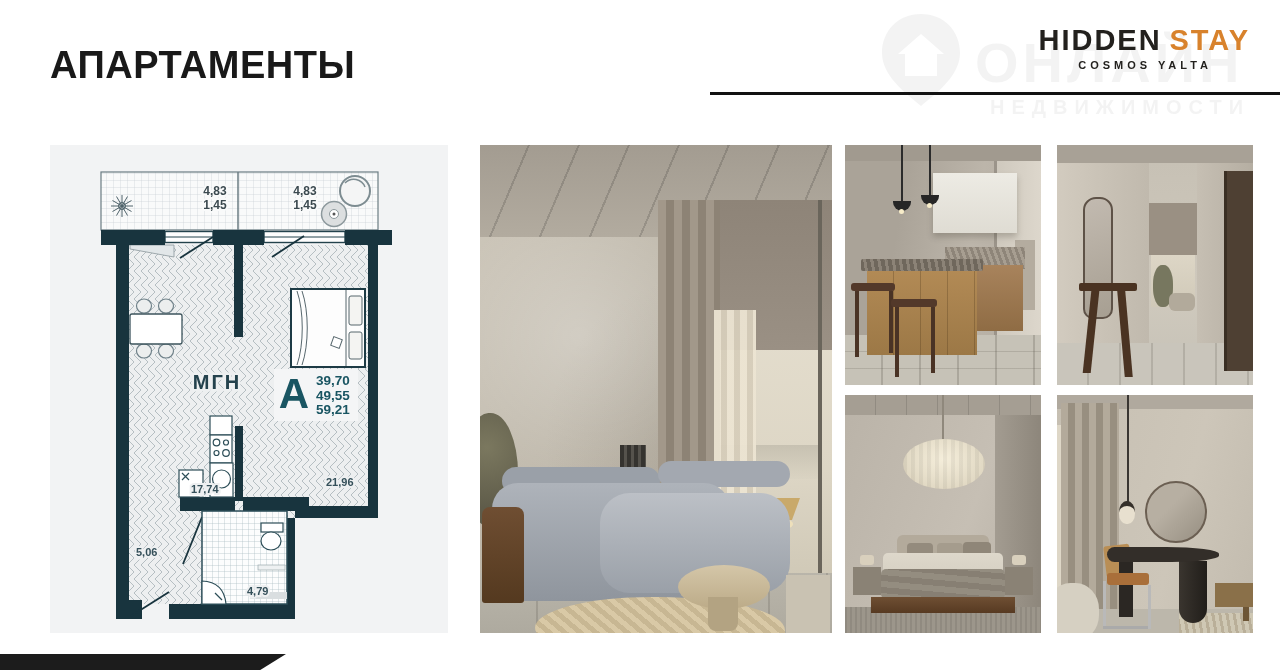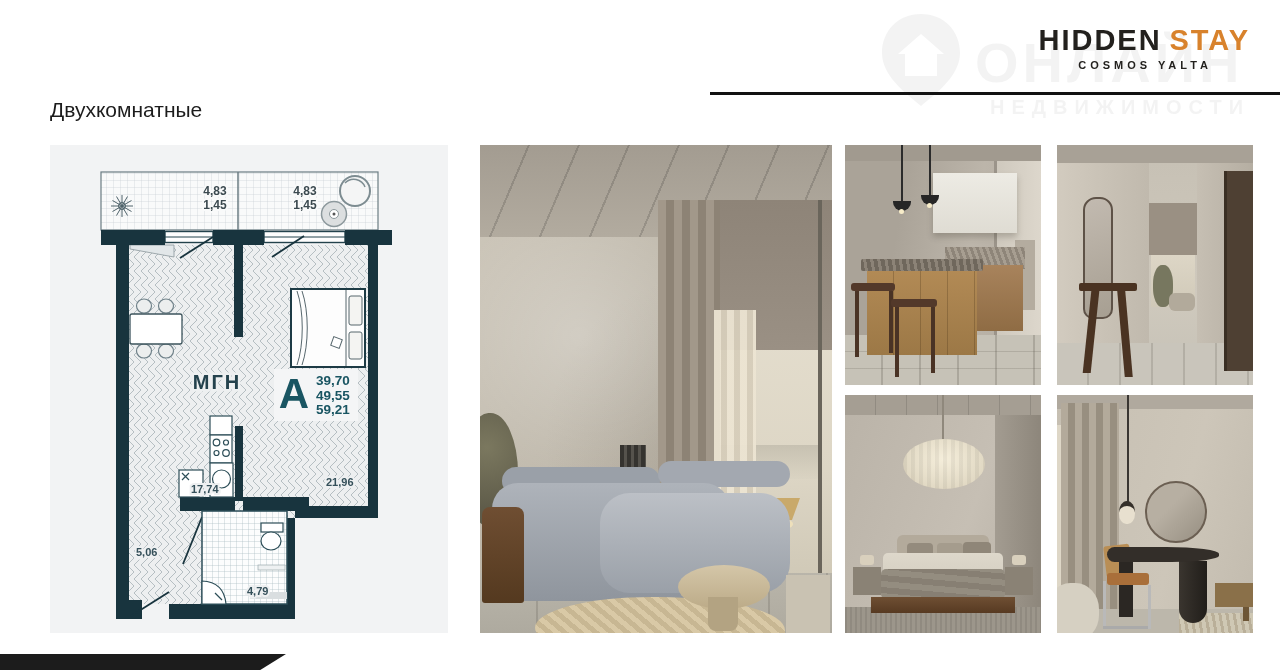--- a/index.html
+++ b/index.html
@@ -186,21 +186,21 @@
 
   <div class="abs wm wm-pin">
     <svg width="86" height="96" viewBox="0 0 86 96">
       <path d="M43,2 C20,2 4,19 4,41 C4,63 26,80 43,94 C60,80 82,63 82,41 C82,19 66,2 43,2 Z
                M43,22 L66,42 L59,42 L59,64 L27,64 L27,42 L20,42 Z" fill="#333"></path>
     </svg>
   </div>
   <div class="abs wm wm1">ОНЛАЙН</div>
   <div class="abs wm wm2">НЕДВИЖИМОСТИ</div>
 
-  <div class="abs subtitle">Двухкомнатные</div>
+  <div class="abs title">АПАРТАМЕНТЫ</div>
 
   <div class="abs logo">
     <div class="logo-main"><span>HIDDEN</span> <span class="logo-accent">STAY</span></div>
     <div class="logo-tag">COSMOS YALTA</div>
   </div>
   <div class="abs divider"></div>
 
   <div class="abs plan">
     <svg width="398" height="488" viewBox="0 0 398 488">
       <defs>

